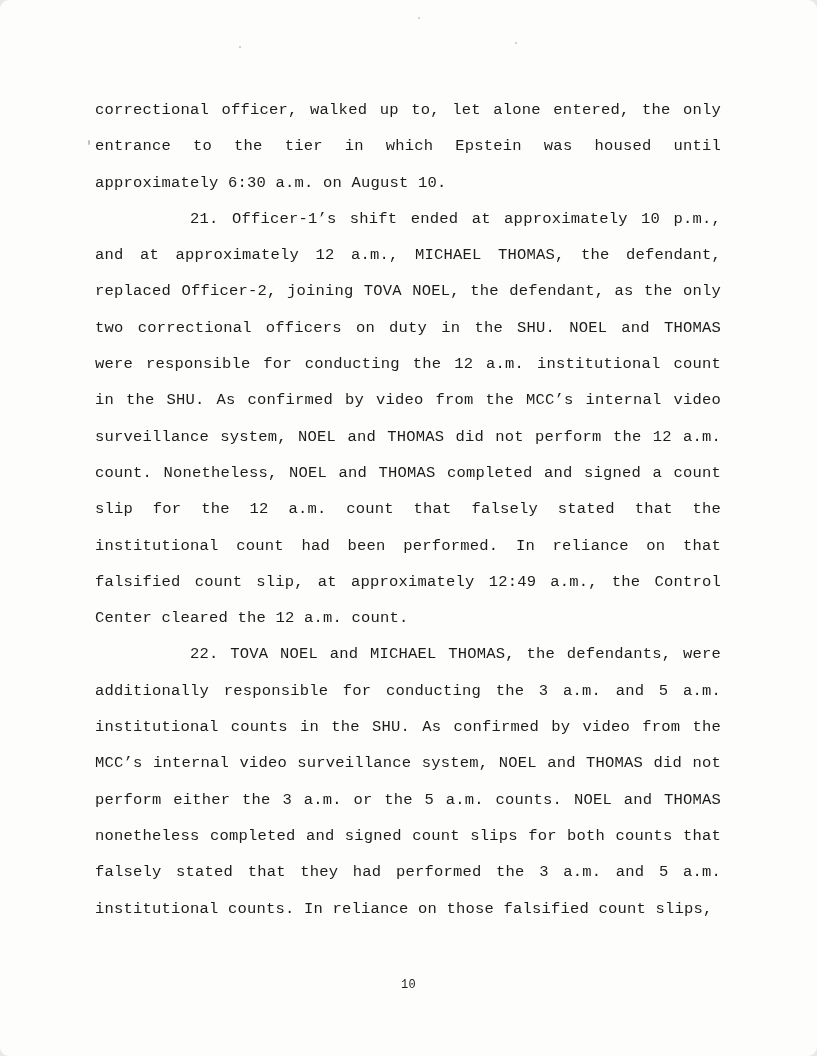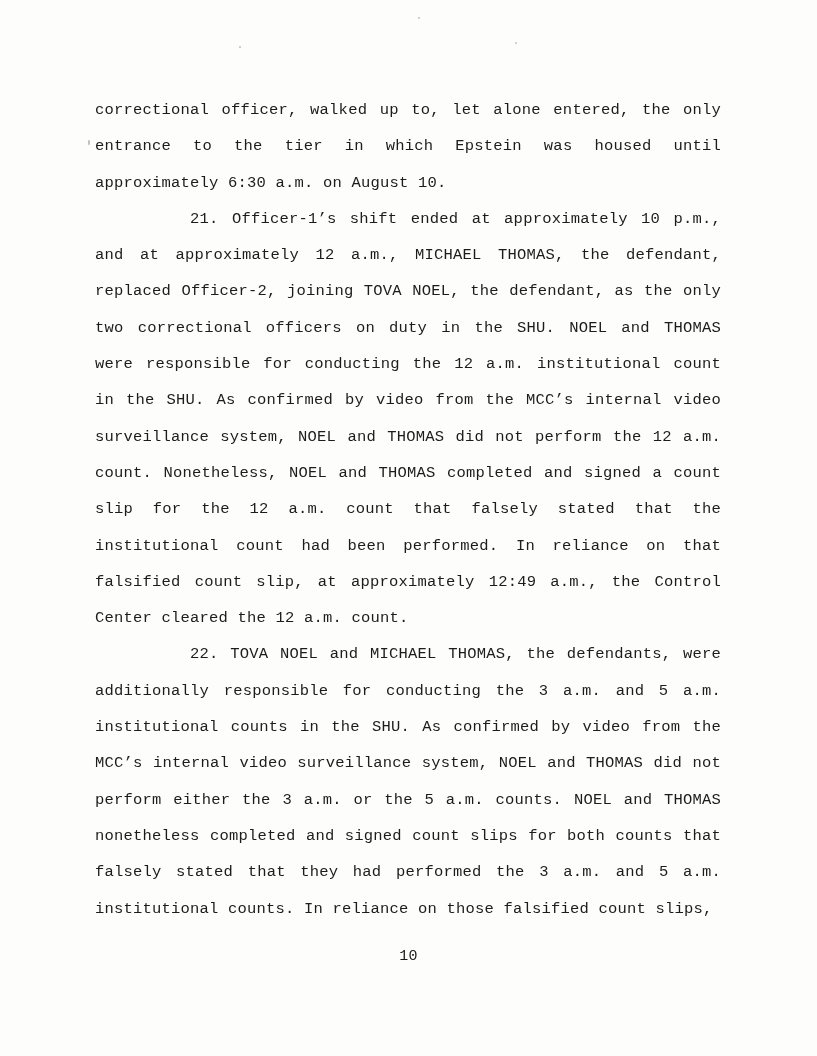--- a/index.html
+++ b/index.html
@@ -9,45 +9,46 @@
   }
   .page {
     position: relative;
     width: 817px;
     height: 1056px;
     margin: 0 auto;
     background: #fdfdfc;
     overflow: hidden;
     font-family: "Liberation Mono", "DejaVu Sans Mono", monospace;
     color: #1c1c1c;
+    border-radius: 9px;
   }
   .content {
     position: absolute;
     top: 92px;
     left: 95px;
     width: 626px;
     font-size: 15.5px;
     line-height: 36.3px;
     text-align: justify;
     letter-spacing: 0.2px;
   }
   .para {
     margin: 0;
     padding: 0;
   }
   .para.indent {
     text-indent: 95px;
   }
   .page-number {
     position: absolute;
-    top: 948px;
+    top: 978px;
     left: 0;
     width: 100%;
     text-align: center;
-    font-size: 15px;
+    font-size: 12px;
     letter-spacing: 0.2px;
   }
   
   .speck {
     position: absolute;
     background: #9a9a9a;
     border-radius: 50%;
     width: 2px;
     height: 2px;
     opacity: 0.6;

